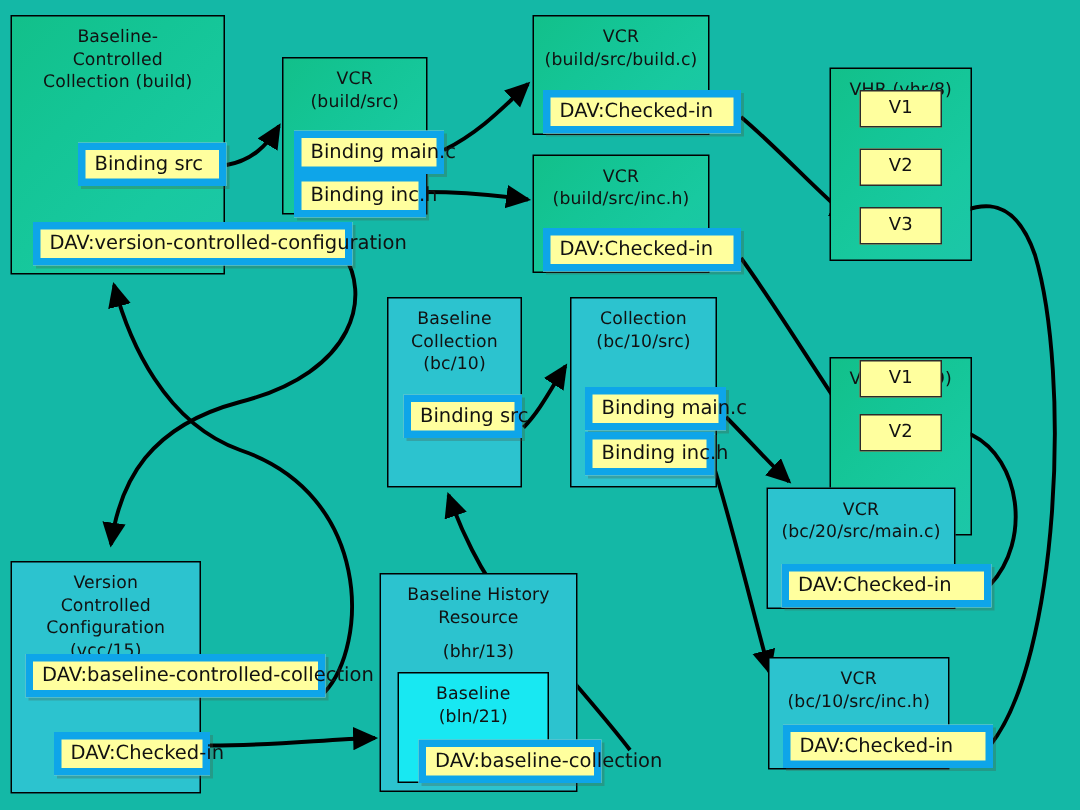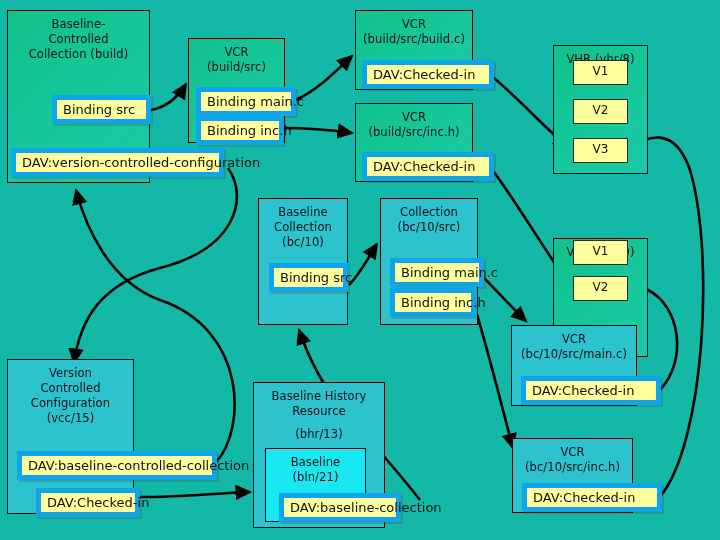--- a/index.html
+++ b/index.html
@@ -74,21 +74,21 @@
   </svg>
 
   <div class="node green" style="left:7px;top:10px;width:143px;height:173px;">
     <div class="title">
       <div>Baseline-</div>
       <div>Controlled</div>
       <div>Collection (build)</div>
     </div>
   </div>
   <div class="prop" style="left:52px;top:95px;width:99px;">Binding src</div>
-  <div class="prop" style="left:11px;top:148px;width:213px;">DAV:version-controlled-configuration</div>
+  <div class="prop" style="left:22px;top:148px;width:213px;">DAV:version-controlled-configuration</div>
 
   <div class="node green" style="left:188px;top:38px;width:97px;height:105px;">
     <div class="title">
       <div>VCR</div>
       <div>(build/src)</div>
     </div>
   </div>
   <div class="prop" style="left:196px;top:87px;width:100px;">Binding main.c</div>
   <div class="prop" style="left:196px;top:116px;width:88px;">Binding inc.h</div>
 
@@ -136,29 +136,29 @@
 
   <div class="node teal" style="left:380px;top:198px;width:98px;height:127px;">
     <div class="title">
       <div>Collection</div>
       <div>(bc/10/src)</div>
     </div>
   </div>
   <div class="prop" style="left:390px;top:258px;width:94px;">Binding main.c</div>
   <div class="prop" style="left:390px;top:288px;width:86px;">Binding inc.h</div>
 
-  <div class="node teal" style="left:7px;top:359px;width:127px;height:155px;text-decoration:underline;">
+  <div class="node teal" style="left:7px;top:374px;width:127px;height:155px;text-decoration:underline;">
     <div class="title">
       <div>Version</div>
       <div>Controlled</div>
       <div>Configuration</div>
       <div>(vcc/15)</div>
     </div>
   </div>
-  <div class="prop" style="left:17px;top:451px;width:200px;">DAV:baseline-controlled-collection</div>
+  <div class="prop" style="left:17px;top:436px;width:200px;">DAV:baseline-controlled-collection</div>
   <div class="prop" style="left:36px;top:488px;width:104px;">DAV:Checked-in</div>
 
   <div class="node teal" style="left:253px;top:382px;width:132px;height:146px;">
     <div class="title">
       <div>Baseline History</div>
       <div>Resource</div>
       <div style="height:8px"></div>
       <div>(bhr/13)</div>
     </div>
   </div>
@@ -166,21 +166,21 @@
     <div class="title">
       <div>Baseline</div>
       <div>(bln/21)</div>
     </div>
   </div>
   <div class="prop" style="left:279px;top:493px;width:122px;">DAV:baseline-collection</div>
 
   <div class="node teal" style="left:511px;top:325px;width:126px;height:81px;">
     <div class="title">
       <div>VCR</div>
-      <div>(bc/10/src/main.c)</div>
+      <div>(bc/20/src/main.c)</div>
     </div>
   </div>
   <div class="prop" style="left:521px;top:376px;width:140px;">DAV:Checked-in</div>
 
   <div class="node teal" style="left:512px;top:438px;width:121px;height:75px;">
     <div class="title">
       <div>VCR</div>
       <div>(bc/10/src/inc.h)</div>
     </div>
   </div>

